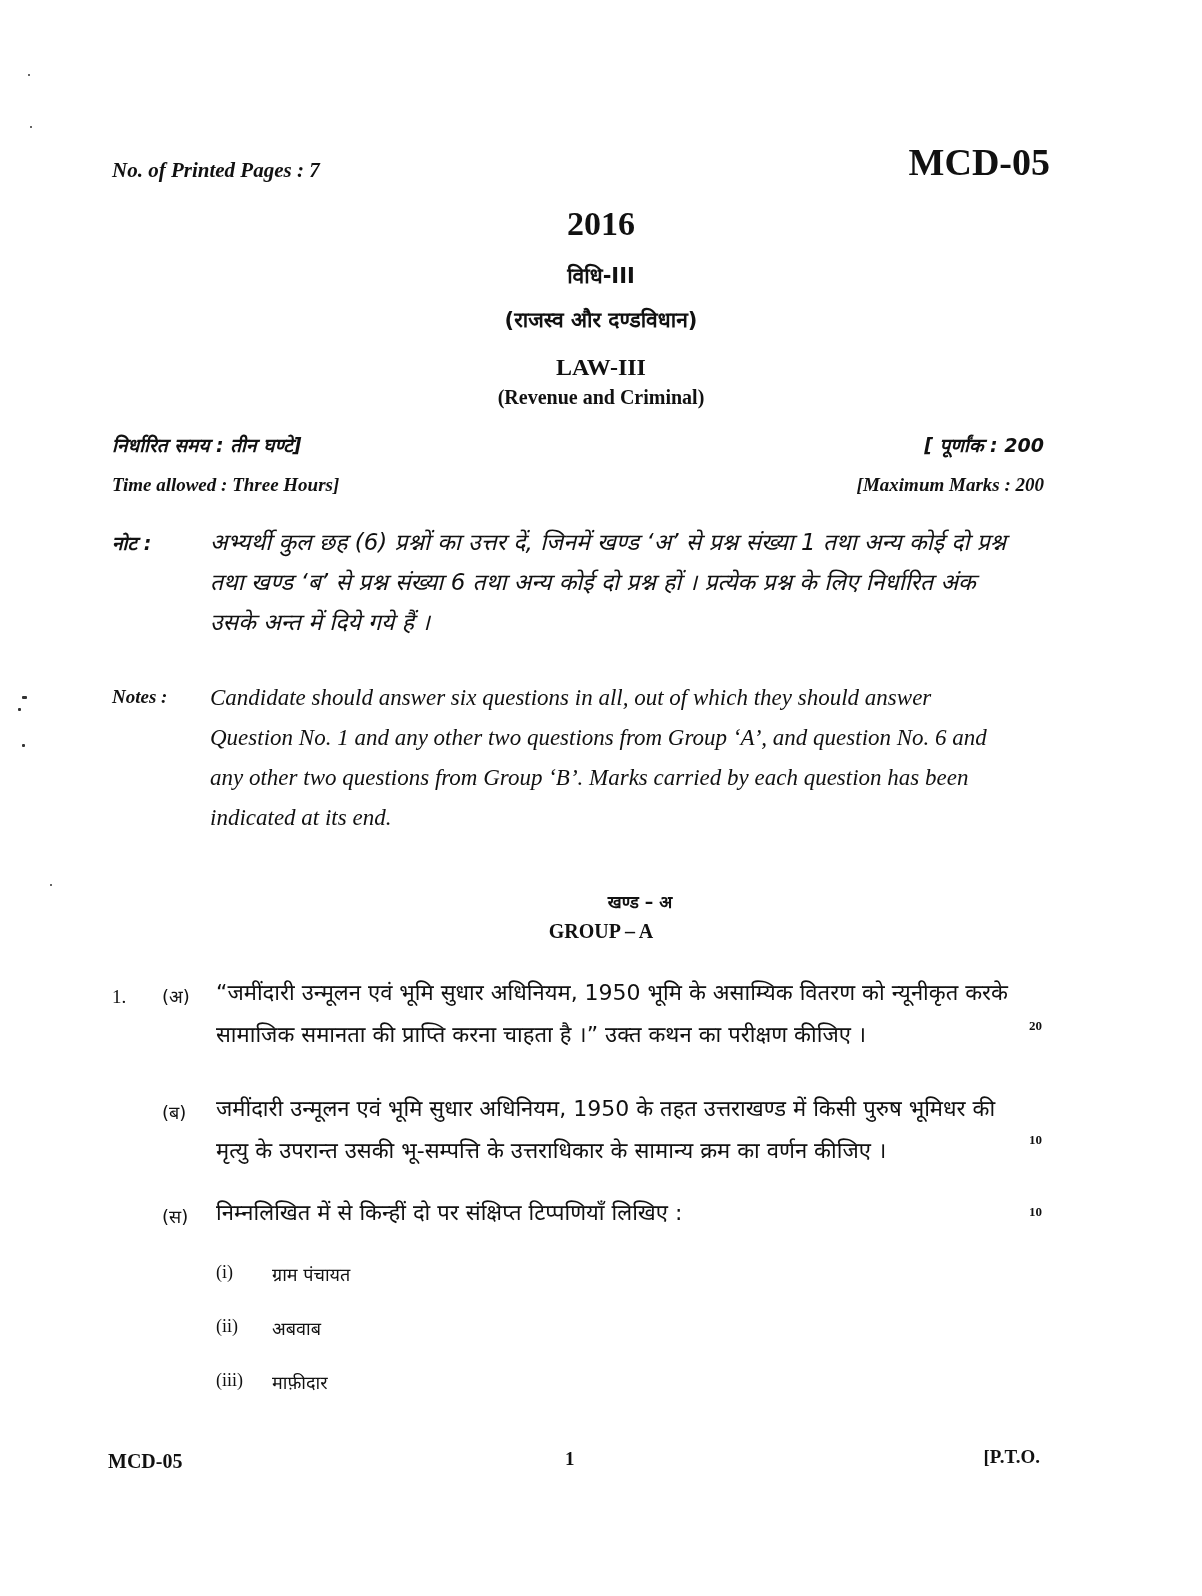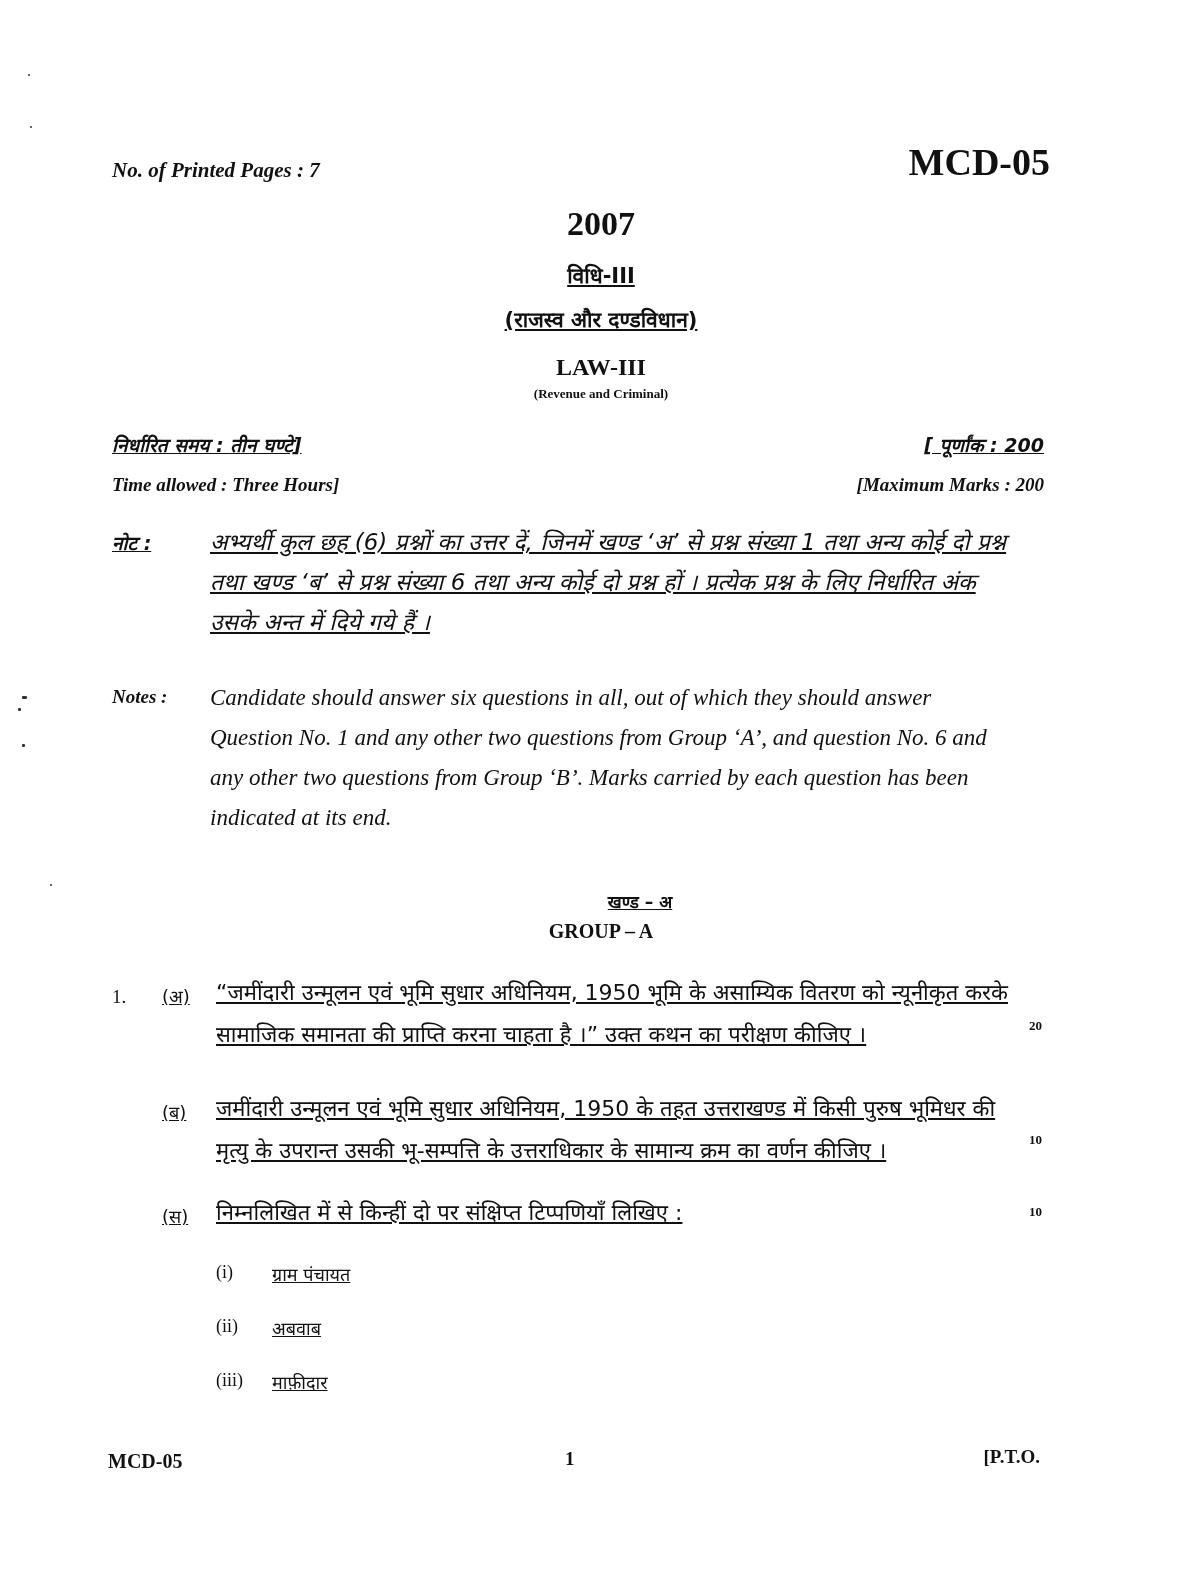--- a/index.html
+++ b/index.html
@@ -2,29 +2,29 @@
 <html><head>
 <meta charset="utf-8">
 <style>
   html, body { margin: 0; padding: 0; background: #ffffff; }
   body {
     width: 1202px; height: 1596px; position: relative; overflow: hidden;
     font-family: "Liberation Serif", "DejaVu Serif", serif; color: #111;
   }
   .abs { position: absolute; }
   .center { left: 0; width: 1202px; text-align: center; }
-  .dev { font-family: "DejaVu Sans", "Liberation Sans", sans-serif; text-decoration: underline; }
+  .dev { font-family: "DejaVu Sans", "Liberation Sans", sans-serif; }
 
   #printed-pages { left: 112px; top: 158px; font-size: 21px; font-weight: bold; font-style: italic; }
   #code-top { right: 152px; top: 140px; font-size: 38px; font-weight: bold; }
   #year { top: 205px; font-size: 34px; font-weight: bold; }
   #hi-title { top: 261px; font-size: 21px; font-weight: bold; }
   #hi-subtitle { top: 305px; font-size: 21px; font-weight: bold; }
   #en-title { top: 354px; font-size: 24px; font-weight: bold; }
-  #en-subtitle { top: 386px; font-size: 13px; font-weight: bold; }
+  #en-subtitle { top: 386px; font-size: 20px; font-weight: bold; }
 
   .meta { font-size: 19px; font-weight: bold; font-style: italic; }
   #time-hi { left: 112px; top: 432px; }
   #marks-hi { right: 158px; top: 432px; }
   #time-en { left: 112px; top: 474px; }
   #marks-en { right: 158px; top: 474px; }
 
   .note-label { left: 112px; font-size: 19px; font-weight: bold; font-style: italic; }
   .note-body { left: 210px; width: 810px; font-size: 23px; font-style: italic; line-height: 40px; }
   #note-hi-label { top: 530px; }
@@ -46,21 +46,21 @@
   #footer-page { left: 565px; top: 1448px; font-size: 19px; font-weight: bold; }
   #footer-pto { right: 162px; top: 1446px; font-size: 19px; font-weight: bold; }
 
   .speck { position: absolute; background: #333; border-radius: 1px; }
 </style>
 </head>
 <body>
 
 <div class="abs" id="printed-pages">No. of Printed Pages : 7</div>
 <div class="abs" id="code-top">MCD-05</div>
-<div class="abs center" id="year">2007</div>
+<div class="abs center" id="year">2016</div>
 <div class="abs center dev" id="hi-title">विधि-III</div>
 <div class="abs center dev" id="hi-subtitle">(राजस्व और दण्डविधान)</div>
 <div class="abs center" id="en-title">LAW-III</div>
 <div class="abs center" id="en-subtitle">(Revenue and Criminal)</div>
 
 <div class="abs meta dev" id="time-hi">निर्धारित समय : तीन घण्टे]</div>
 <div class="abs meta dev" id="marks-hi">[ पूर्णांक : 200</div>
 <div class="abs meta" id="time-en">Time allowed : Three Hours]</div>
 <div class="abs meta" id="marks-en">[Maximum Marks : 200</div>
 

